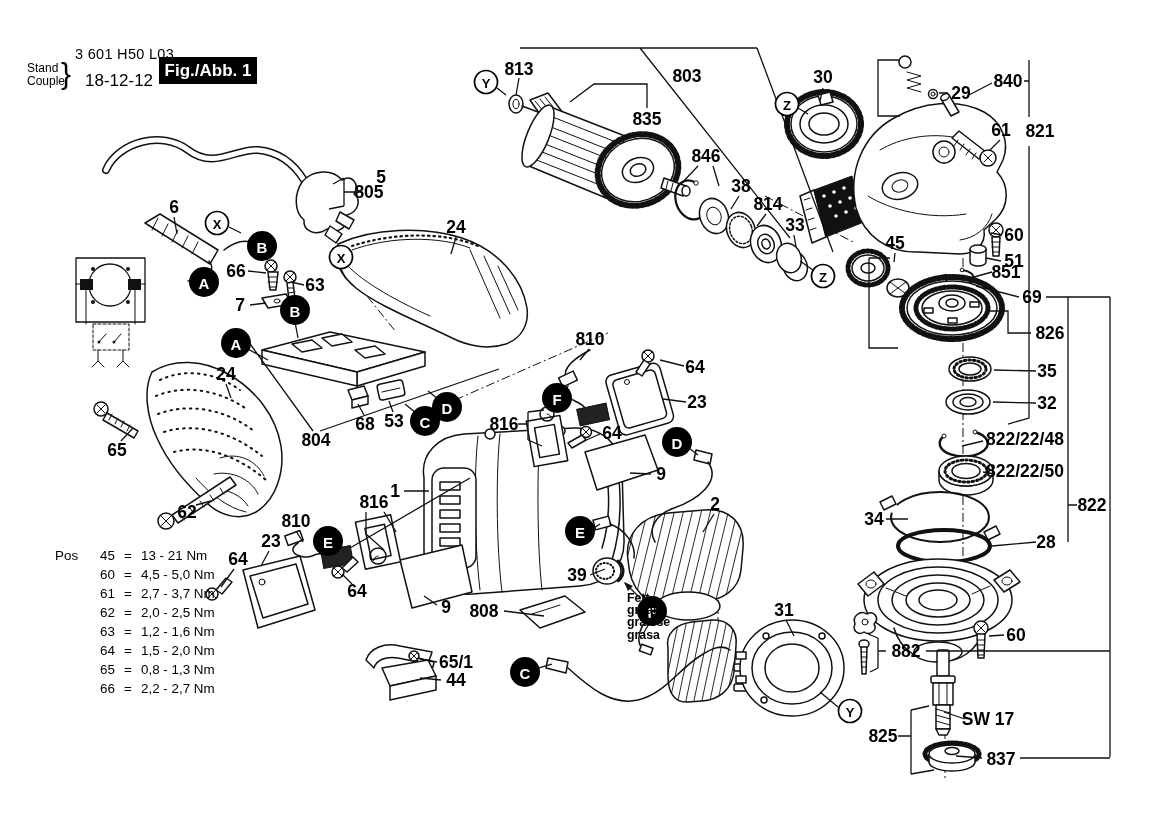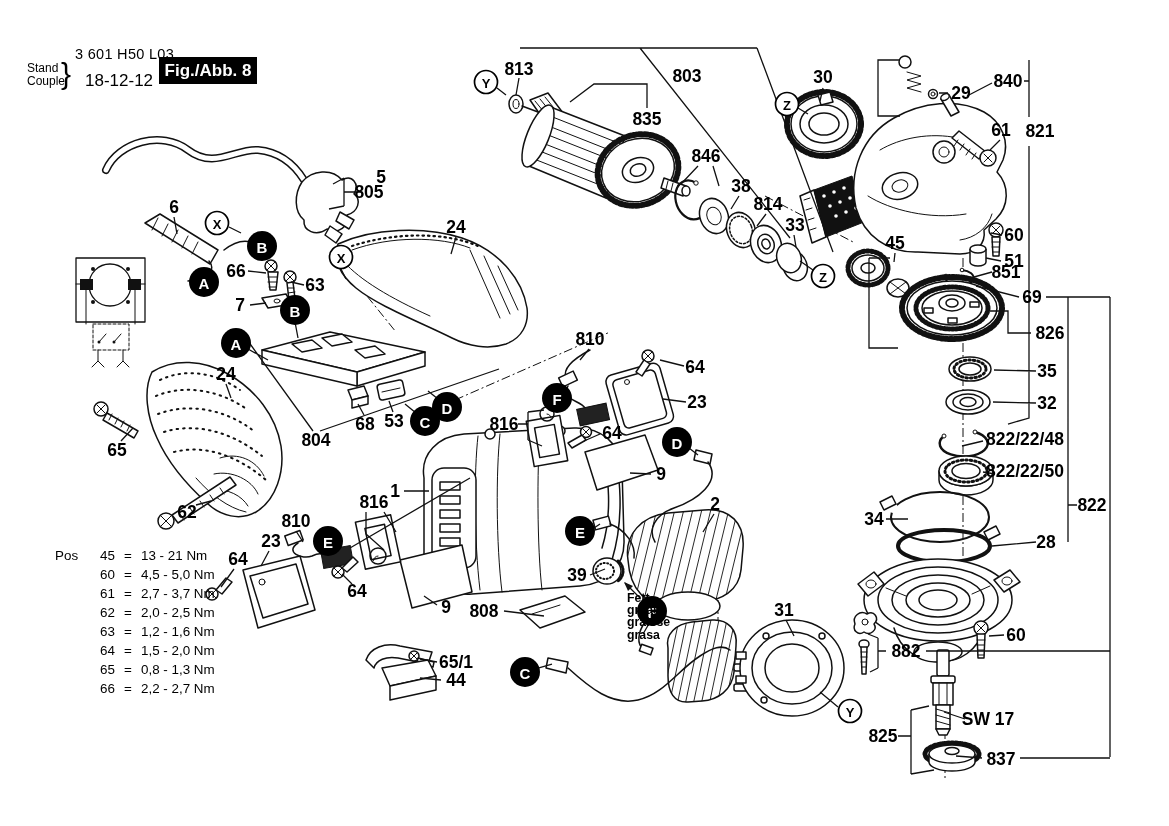--- a/index.html
+++ b/index.html
@@ -625,21 +625,21 @@
           <circle cx="525" cy="672" r="15" class="filled"></circle>
           <text x="525" y="673" class="ltr-filled">C</text>
         </g>
       </g>
   </svg>
 
   <div class="abs" id="type-number">3 601 H50 L03</div>
   <div class="abs" id="stand-issue"><span>Stand</span><br><span>Couple</span></div>
   <div class="abs" id="brace">}</div>
   <div class="abs" id="issue-date">18-12-12</div>
-  <div class="abs" id="figbox">Fig./Abb. 8</div>
+  <div class="abs" id="figbox">Fig./Abb. 1</div>
 
   <div class="abs" id="torque">
     <div id="torque-rows"><div class="trow"><span class="tpos">Pos</span><span class="tnum">45</span><span class="teq">=</span><span class="tval">13 - 21 Nm</span></div><div class="trow"><span class="tpos"></span><span class="tnum">60</span><span class="teq">=</span><span class="tval">4,5 - 5,0 Nm</span></div><div class="trow"><span class="tpos"></span><span class="tnum">61</span><span class="teq">=</span><span class="tval">2,7 - 3,7 Nm</span></div><div class="trow"><span class="tpos"></span><span class="tnum">62</span><span class="teq">=</span><span class="tval">2,0 - 2,5 Nm</span></div><div class="trow"><span class="tpos"></span><span class="tnum">63</span><span class="teq">=</span><span class="tval">1,2 - 1,6 Nm</span></div><div class="trow"><span class="tpos"></span><span class="tnum">64</span><span class="teq">=</span><span class="tval">1,5 - 2,0 Nm</span></div><div class="trow"><span class="tpos"></span><span class="tnum">65</span><span class="teq">=</span><span class="tval">0,8 - 1,3 Nm</span></div><div class="trow"><span class="tpos"></span><span class="tnum">66</span><span class="teq">=</span><span class="tval">2,2 - 2,7 Nm</span></div></div>
   </div>
 
   <div class="abs" id="grease-note">Fett
 grease
 graisse
 grasa</div>
 </div>

